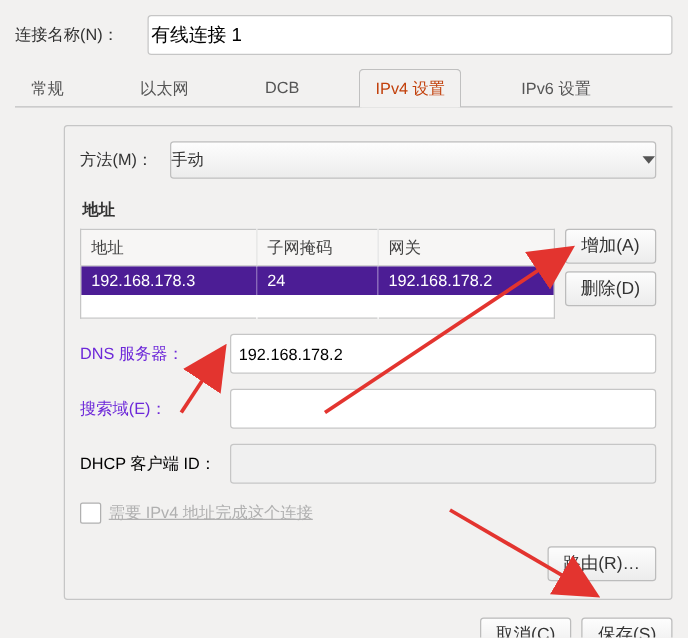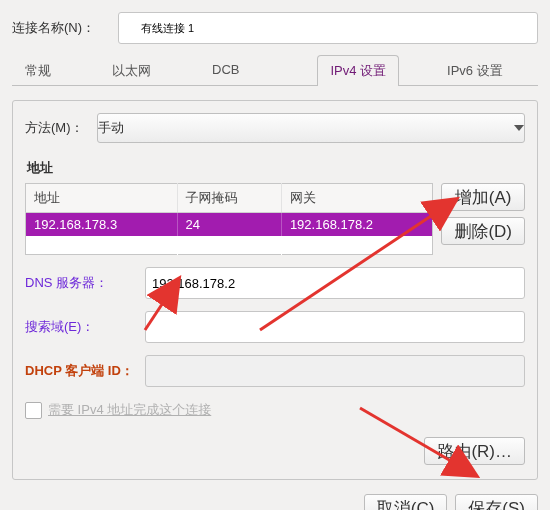--- a/index.html
+++ b/index.html
@@ -1,40 +1,40 @@
 <!DOCTYPE html>
 <html><head>
 <meta charset="utf-8">
 <style>
   html,body{margin:0;padding:0;font-family:"Microsoft YaHei","WenQuanYi Micro Hei",sans-serif;font-size:13px;color:#333;background:#f2f1f0;}
   body{width:550px;height:510px;overflow:hidden;position:relative;}
   .win{box-sizing:border-box;padding:12px;}
   .row-top{display:flex;align-items:center;margin-bottom:10px;}
   .row-top label{white-space:nowrap;margin-right:23px;}
-  .row-top input{flex:1;height:26px;border:1px solid #c6c6c6;border-radius:3px;padding:2px 22px;font-size:11px;background:#fff;}
+  .row-top input{flex:1;height:26px;border:1px solid #c6c6c6;border-radius:3px;padding:2px 2px;font-size:15px;background:#fff;}
   .tabs{display:flex;border-bottom:1px solid #c0c0c0;margin:0 0 14px 0;gap:35px;}
   .tab{padding:6px 12px;color:#555;cursor:pointer;position:relative;top:1px;border:1px solid transparent;border-bottom:none;}
-  .tab.active{background:#f2f1f0;border-color:#c0c0c0;border-radius:4px 4px 0 0;color:#701a75;margin-left:30px;}
-  .pane{border:1px solid #c6c6c6;border-radius:3px;padding:12px 12px 14px 12px;background:#f2f1f0;}
+  .tab.active{background:#f2f1f0;border-color:#c0c0c0;border-radius:4px 4px 0 0;color:#c2410c;}
+  .pane{border:1px solid #c6c6c6;border-radius:3px;padding:12px 12px 14px 12px;background:#f2f1f0;margin-left:39px;}
   .row-method{display:flex;align-items:center;margin-bottom:16px;}
   .row-method label{width:72px;}
   .select{flex:1;height:28px;border:1px solid #bfbfbf;border-radius:3px;background:linear-gradient(#fdfdfd,#ececec);display:flex;align-items:center;padding:0 0;justify-content:space-between;cursor:pointer;}
   .section-title{font-weight:bold;margin:6px 0 6px 2px;}
   .addr-wrap{display:flex;gap:8px;align-items:flex-start;}
   table.addr{flex:1;border:1px solid #c6c6c6;border-collapse:collapse;width:100%;background:#fff;}
   table.addr th{text-align:left;font-weight:normal;color:#444;background:#f7f6f5;border-bottom:1px solid #d0d0d0;padding:5px 8px;border-right:1px solid #e3e3e3;}
   table.addr th:last-child{border-right:none;}
-  table.addr td{padding:4px 8px;color:#fff;background:#a21caf;border-right:1px solid rgba(255,255,255,0.25);}
+  table.addr td{padding:4px 8px;color:#fff;background:#4c1d95;border-right:1px solid rgba(255,255,255,0.25);}
   table.addr td:last-child{border-right:none;}
   table.addr tr.blank td{background:#fff;height:10px;}
   .btn-col{display:flex;flex-direction:column;gap:6px;}
-  .btn{min-width:64px;height:28px;border:1px solid #bcbcbc;border-radius:3px;background:linear-gradient(#fdfdfd,#ececec);cursor:pointer;color:#333;padding:0 12px;font-size:17px;}
+  .btn{min-width:64px;height:28px;border:1px solid #bcbcbc;border-radius:3px;background:linear-gradient(#fdfdfd,#ececec);cursor:pointer;color:#333;padding:0 12px;font-size:14px;}
   .form-row{display:flex;align-items:center;margin-top:12px;}
   .form-row label{width:120px;color:#6d28d9;}
-  .form-row.disabled label{color:#c2410c;font-weight:bold;}
+  .form-row.disabled label{color:#000000;}
   .form-row input{flex:1;height:26px;border:1px solid #c6c6c6;border-radius:3px;padding:2px 6px;background:#fff;font-size:13px;}
   .form-row.disabled input{background:#f0f0f0;color:#aaa;}
   .chk-row{display:flex;align-items:center;margin-top:14px;gap:6px;text-decoration:underline;}
   .chk{width:15px;height:15px;border:1px solid #b0b0b0;border-radius:2px;background:#fff;}
   .chk-row.disabled{color:#b0b0b0;}
   .route-row{display:flex;justify-content:flex-end;margin-top:18px;}
   .footer{display:flex;justify-content:flex-end;gap:8px;margin-top:14px;}
   svg.arrows{position:absolute;left:0;top:0;pointer-events:none;}
   .tri{display:inline-block;width:0;height:0;border-left:5px solid transparent;border-right:5px solid transparent;border-top:6px solid #555;}
 </style>

